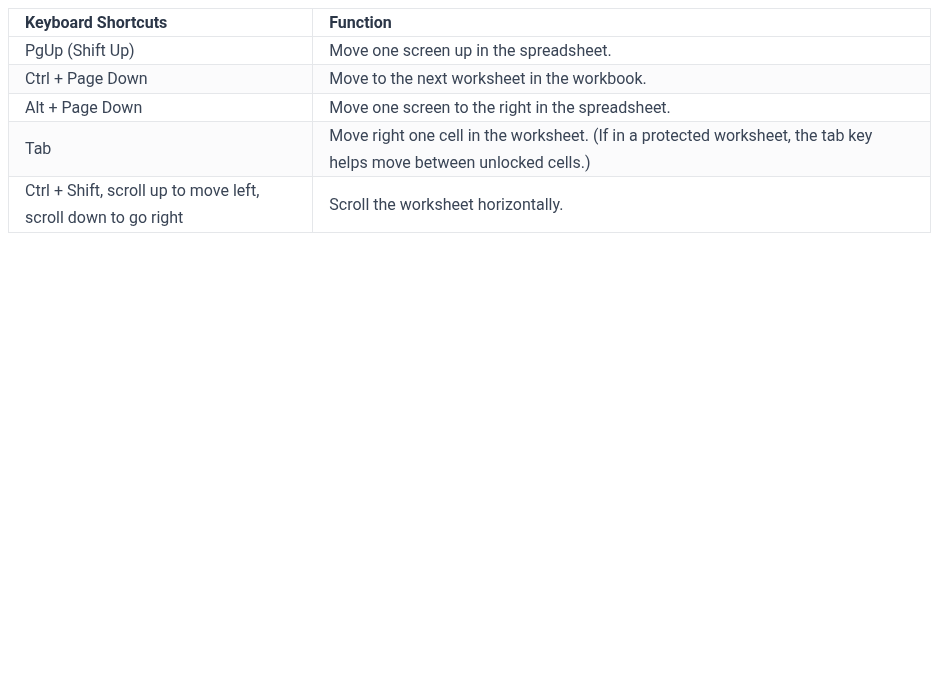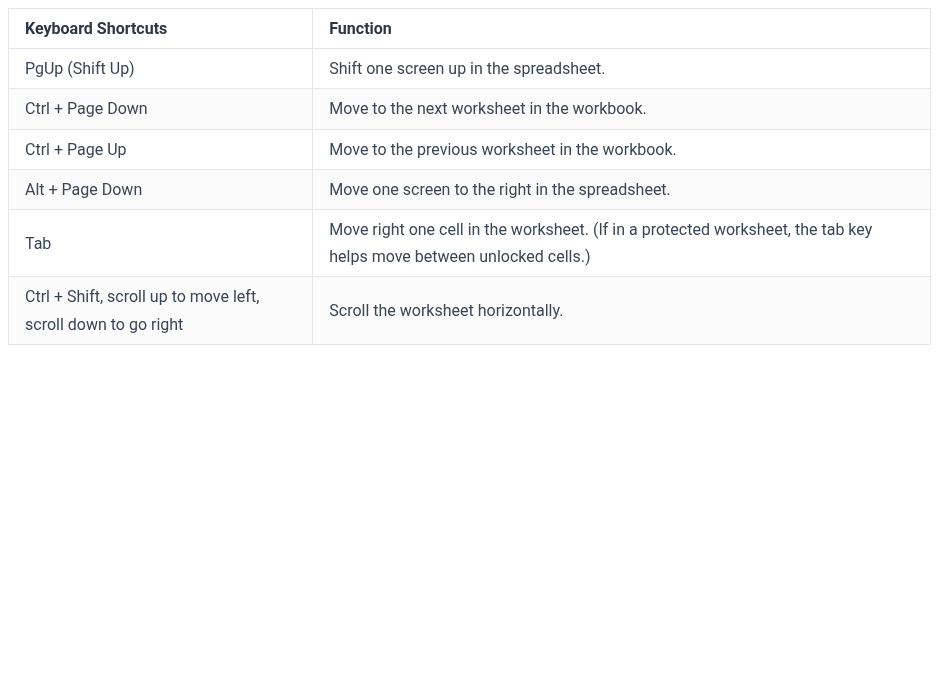--- a/index.html
+++ b/index.html
@@ -13,21 +13,21 @@
       padding: 8px;
       width: 939px;
     }
     table {
       width: 100%;
       border-collapse: collapse;
       border: 1px solid #e5e7ea;
     }
     th, td {
       border: 1px solid #e5e7ea;
-      padding: 6px 16px;
+      padding: 0 16px;
       text-align: left;
       vertical-align: middle;
       font-size: 16px;
       line-height: 1.7;
       color: #3a4556;
     }
     th {
       font-weight: 700;
       color: #2b3647;
       background: #ffffff;
@@ -45,29 +45,25 @@
 <table>
   <thead>
     <tr>
       <th>Keyboard Shortcuts</th>
       <th>Function</th>
     </tr>
   </thead>
   <tbody id="table-body">
       <tr>
         <td>PgUp (Shift Up)</td>
-        <td>Shift one screen up in the spreadsheet.</td>
+        <td>Move one screen up in the spreadsheet.</td>
       </tr>
       <tr>
         <td>Ctrl + Page Down</td>
         <td>Move to the next worksheet in the workbook.</td>
-      </tr>
-      <tr>
-        <td>Ctrl + Page Up</td>
-        <td>Move to the previous worksheet in the workbook.</td>
       </tr>
       <tr>
         <td>Alt + Page Down</td>
         <td>Move one screen to the right in the spreadsheet.</td>
       </tr>
       <tr>
         <td>Tab</td>
         <td>Move right one cell in the worksheet. (If in a protected worksheet, the tab key helps move between unlocked cells.)</td>
       </tr>
       <tr>

